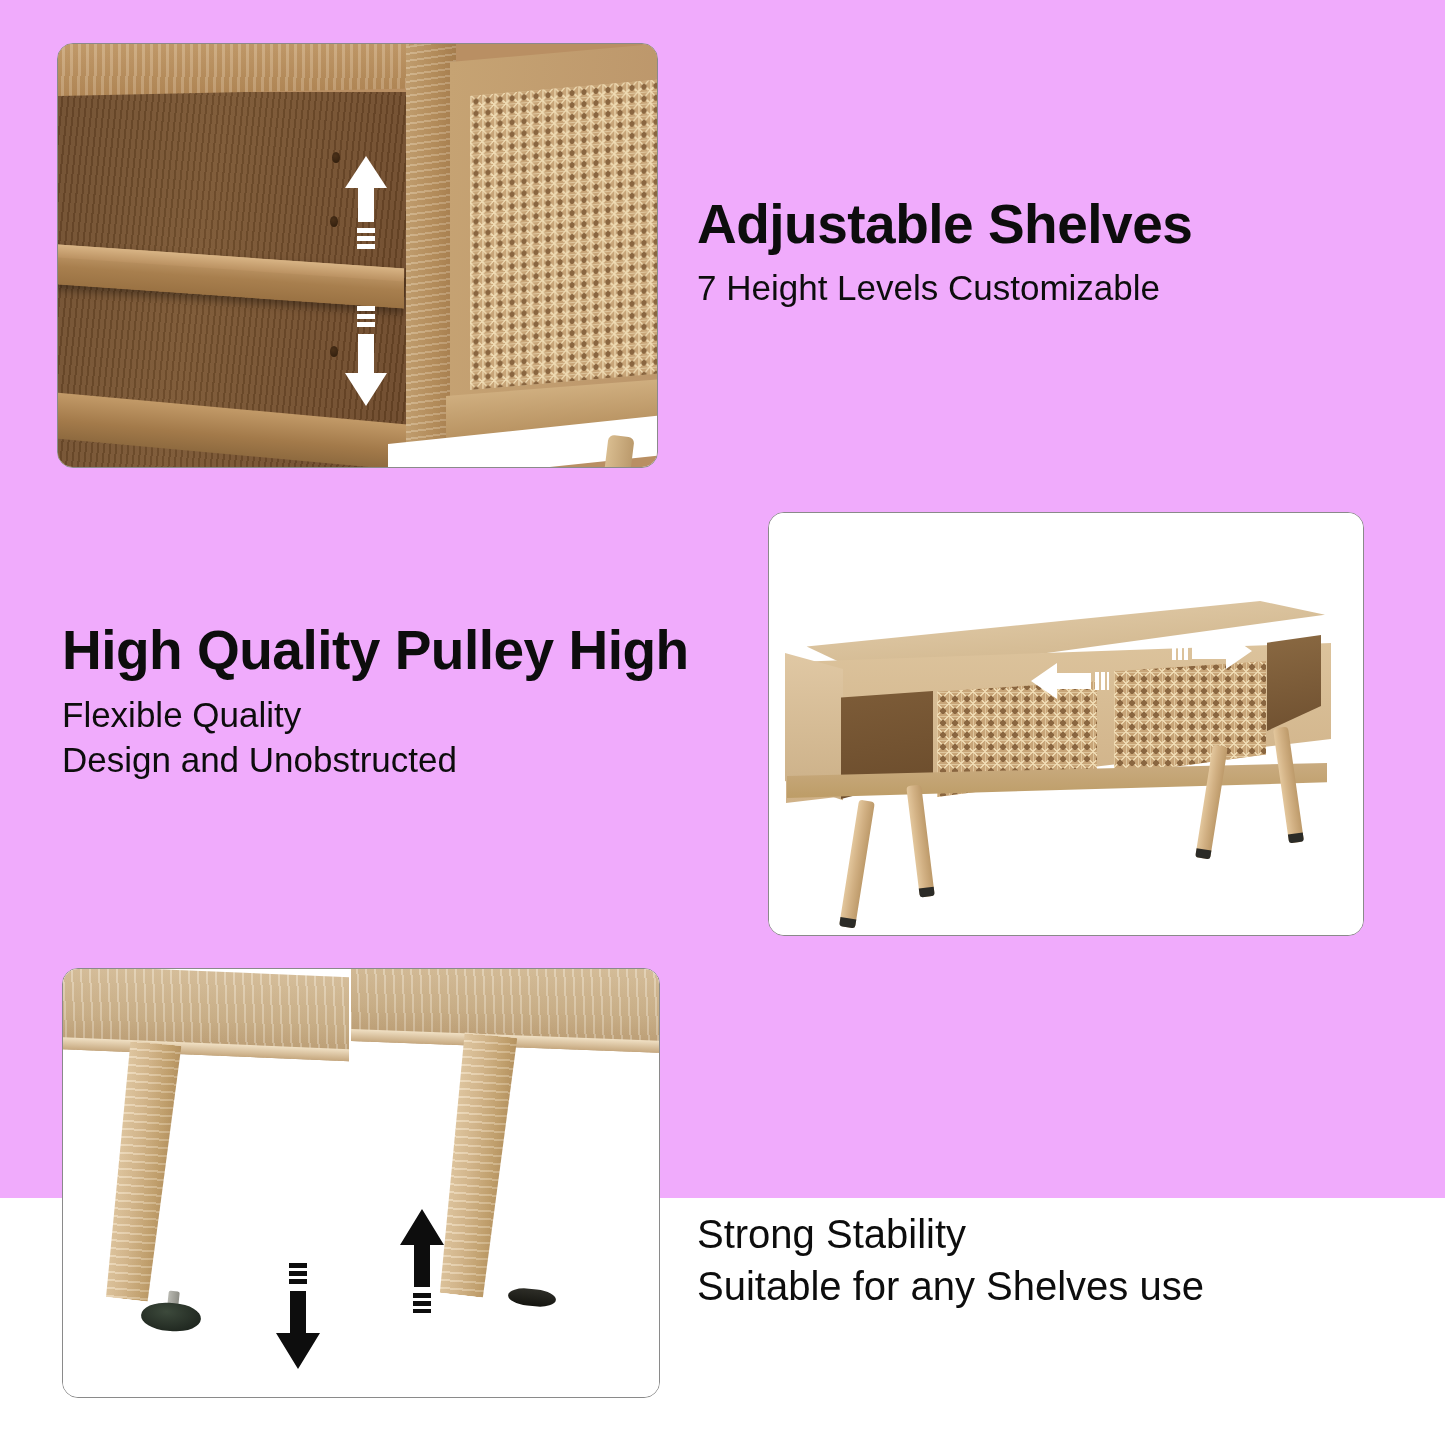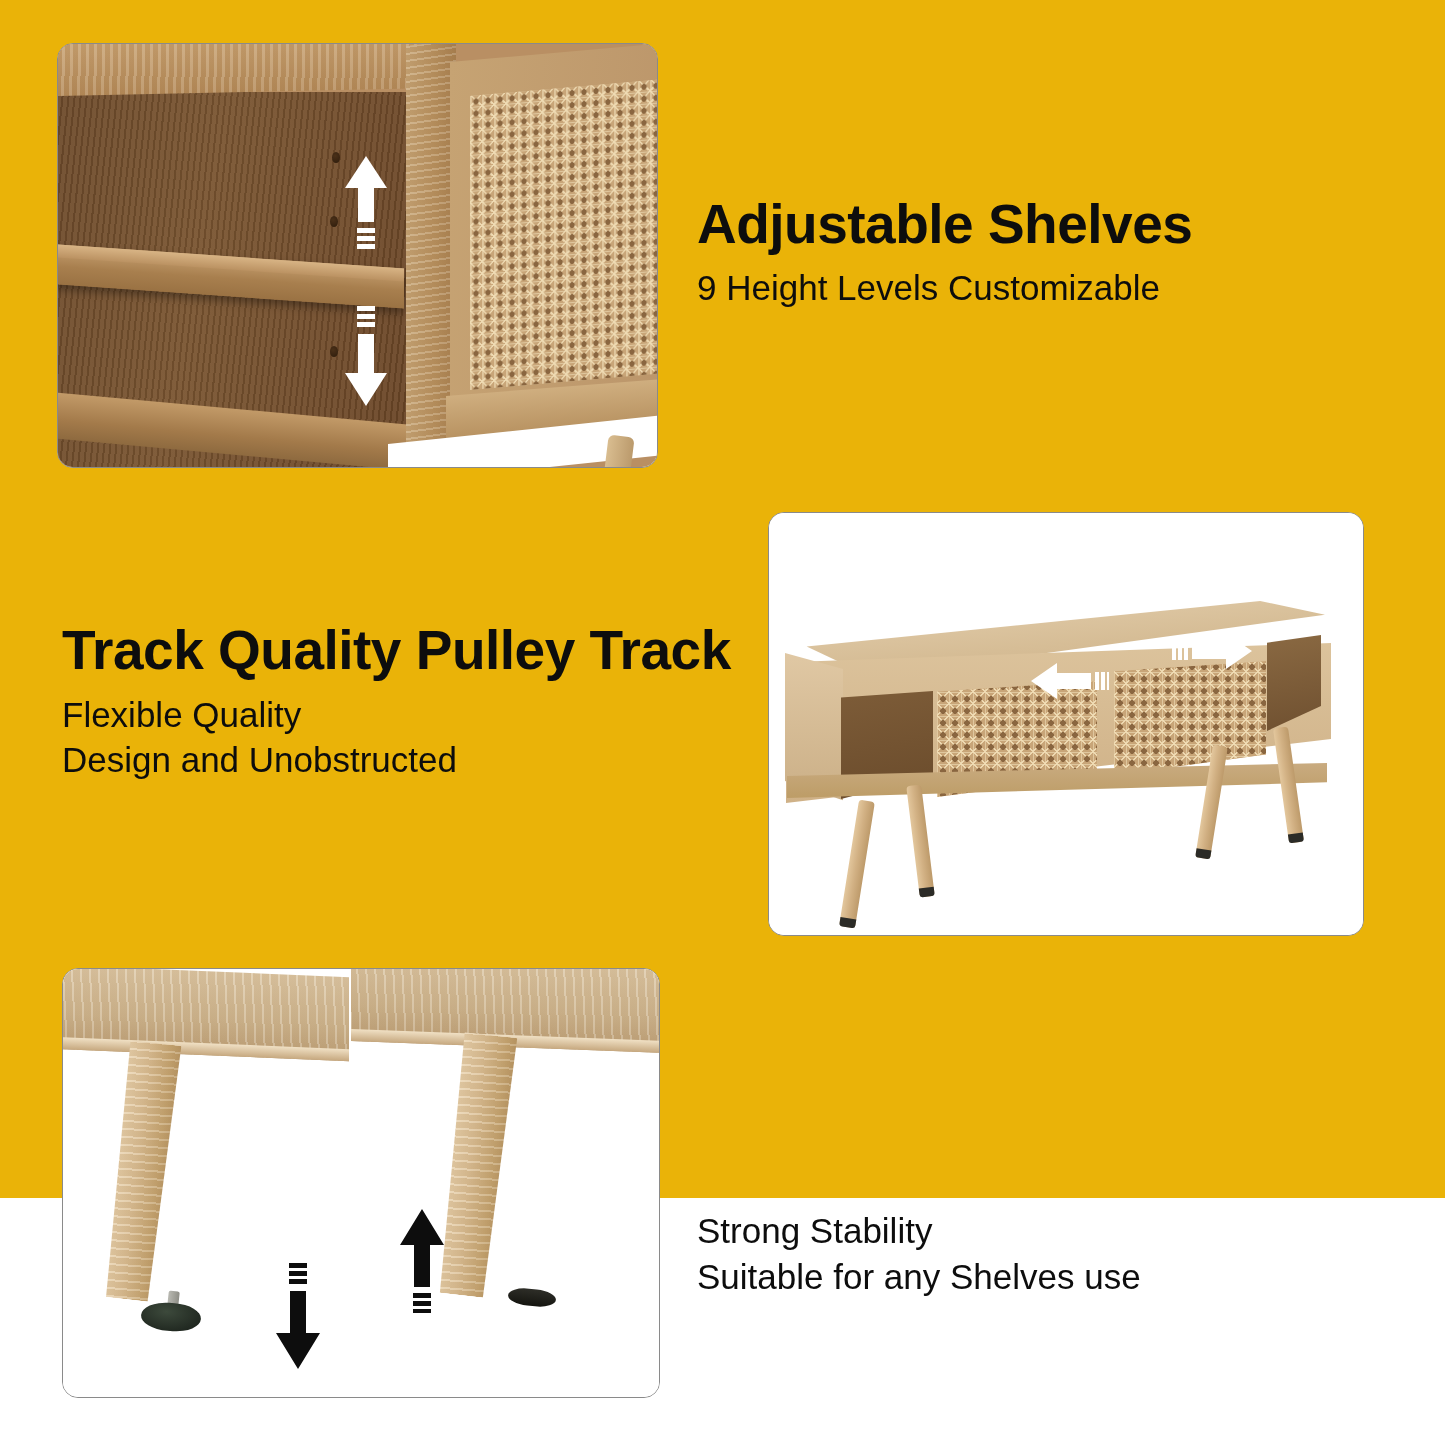--- a/index.html
+++ b/index.html
@@ -2,21 +2,21 @@
 <html><head>
 <meta charset="utf-8">
 <style>
   * { box-sizing: border-box; margin: 0; padding: 0; }
   html, body {
     width: 1445px; height: 1445px;
     background: #ffffff;
     font-family: "Liberation Sans", sans-serif;
     overflow: hidden;
   }
-  .page { position: relative; width: 1445px; height: 1198px; background: #eab308; }
+  .page { position: relative; width: 1445px; height: 1198px; background: #f0abfc; }
 
   
   .panel {
     position: absolute;
     border: 1px solid #8a8a8a;
     border-radius: 16px;
     overflow: hidden;
     background: #ffffff;
   }
 
@@ -33,21 +33,21 @@
   .t1 { left: 697px; top: 196px; }
   .t1 .heading { font-size: 55px; }
   .t1 .subline { font-size: 35px; margin-top: 11px; }
 
   .t2 { left: 62px; top: 622px; }
   .t2 .heading { font-size: 55px; }
   .t2 .sublines { margin-top: 12px; }
   .t2 .subline { font-size: 35px; }
 
   .t3 { left: 697px; top: 1208px; }
-  .t3 .subline { font-size: 35px; }
+  .t3 .subline { font-size: 40px; }
 
   
   #panel-shelves { left: 57px; top: 43px; width: 601px; height: 425px; }
   .p1-stage { position: absolute; inset: 0; background: #b98f63; }
 
   
   .p1-back {
     position: absolute; left: -2px; top: 48px; width: 362px; height: 380px;
     background:
       repeating-linear-gradient(96deg, rgba(0,0,0,.10) 0 2px, rgba(255,255,255,.05) 2px 6px),
@@ -269,25 +269,25 @@
           <rect x="12" y="8" width="18" height="5" fill="#ffffff"></rect>
           <rect x="12" y="16" width="18" height="5" fill="#ffffff"></rect>
           <polygon points="21,100 0,67 13,67 13,28 29,28 29,67 42,67" fill="#ffffff"></polygon>
         </svg>
       </div>
     </div>
   </div>
 
   <div class="textblock t1">
     <div class="heading">Adjustable Shelves</div>
-    <div class="subline">9 Height Levels Customizable</div>
+    <div class="subline">7 Height Levels Customizable</div>
   </div>
 
   <div class="textblock t2">
-    <div class="heading">Track Quality Pulley Track</div>
+    <div class="heading">High Quality Pulley High</div>
     <div class="sublines">
       <div class="subline">Flexible Quality</div>
       <div class="subline">Design and Unobstructed</div>
     </div>
   </div>
 
   <div class="panel" id="panel-stand">
     <div class="p2-stage">
       <div class="p2-top"></div>
       <div class="p2-front"></div>

